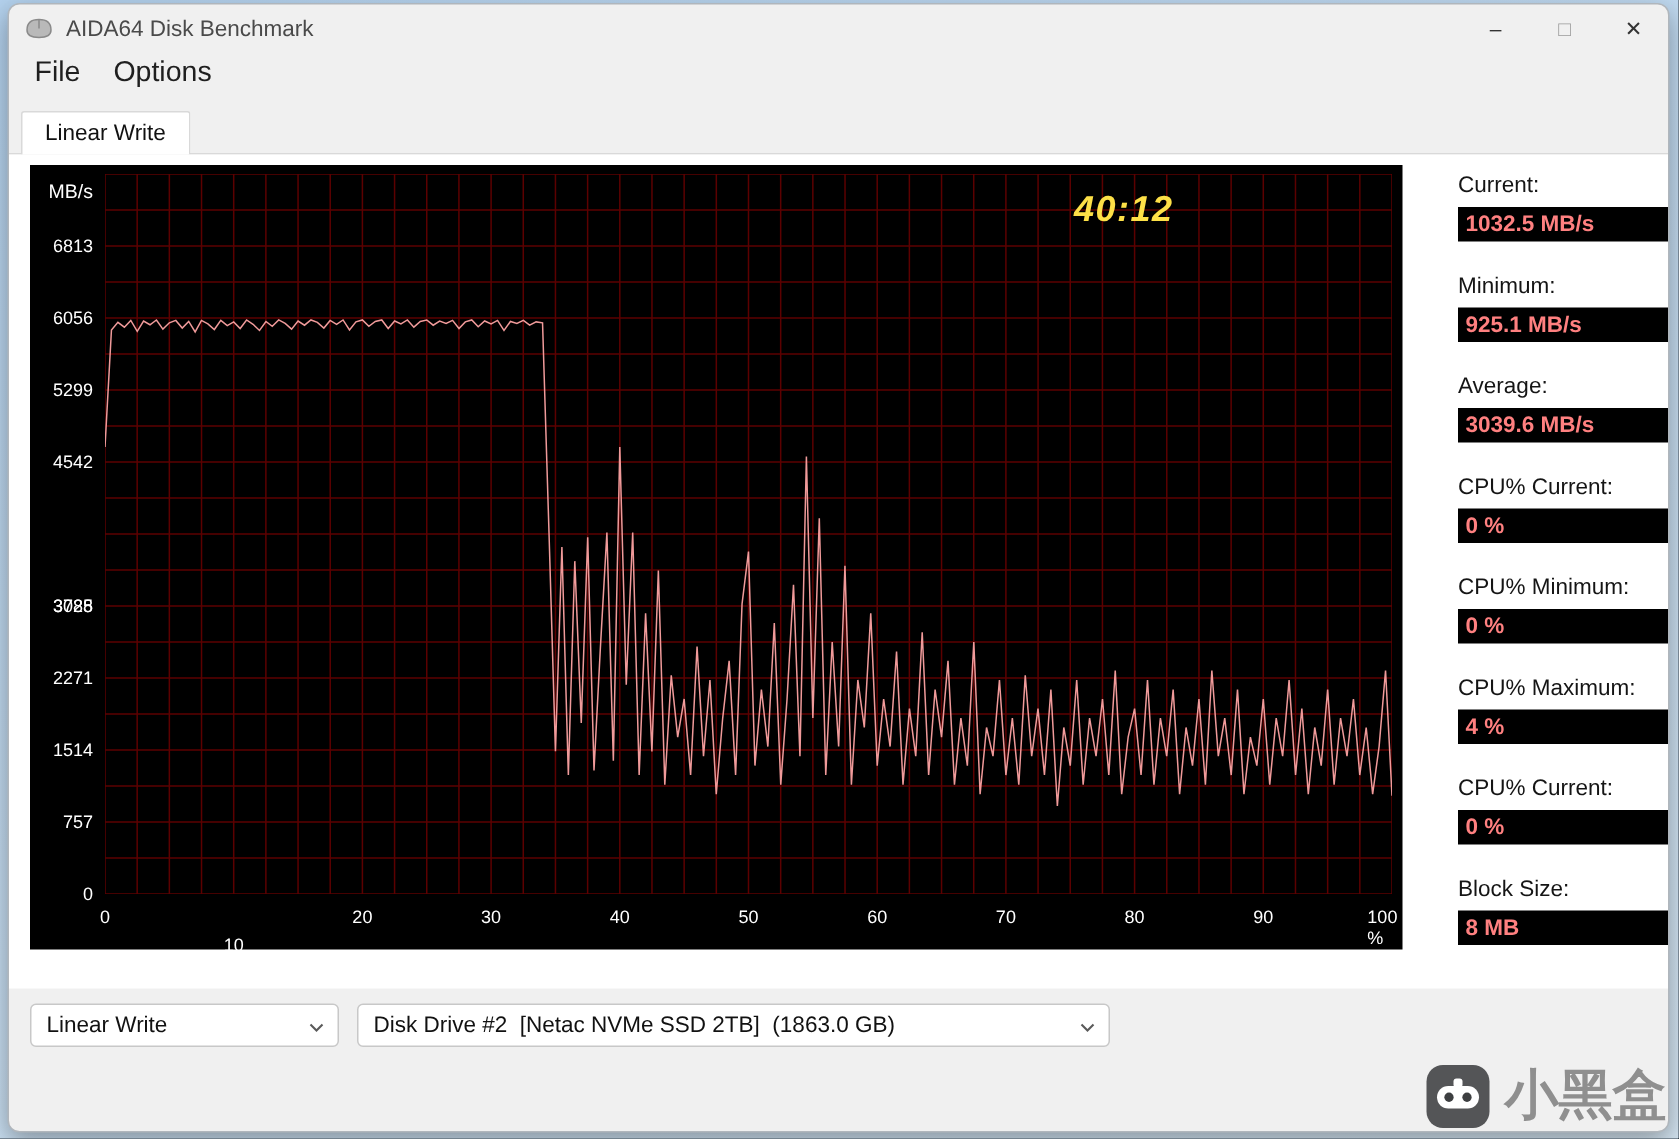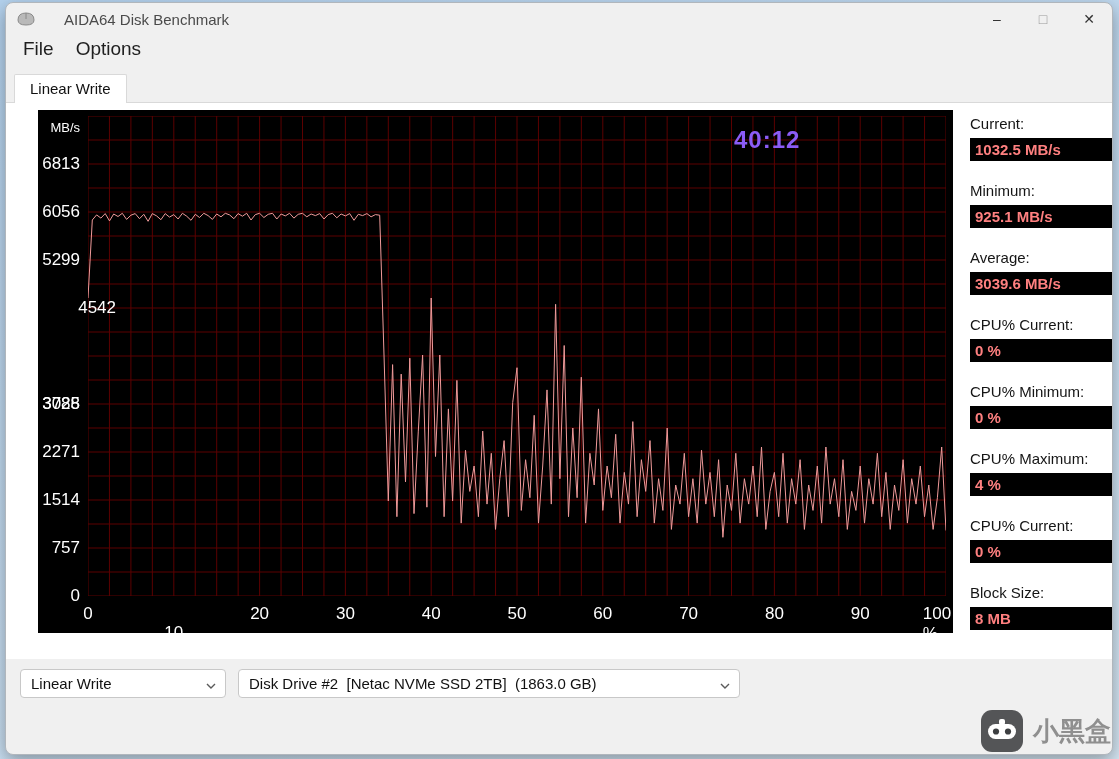--- a/index.html
+++ b/index.html
@@ -20,40 +20,40 @@
     border:1px solid #b0b6bc;
     border-radius:8px;
     box-shadow:0 6px 18px rgba(0,0,0,.35);
     display:flex; flex-direction:column;
     overflow:hidden;
   }
   
   .titlebar { height:32px; display:flex; align-items:center; flex:0 0 auto; }
   .title-left { display:flex; align-items:center; gap:8px; padding-left:10px; flex:1; }
   .app-icon { width:20px; height:16px; display:flex; align-items:center; }
-  .title-text { font-size:15px; color:#4a4a4a;margin-left:20px; }
+  .title-text { font-size:15px; color:#4a4a4a; }
   .win-controls { display:flex; height:32px; }
   .win-btn { width:46px; height:32px; display:flex; align-items:center; justify-content:center;
              font-size:14px; color:#333; }
   .win-btn.max { color:#9a9a9a; }
   
   .menubar { height:28px; display:flex; align-items:center; padding-left:6px; }
   .menu-item { font-size:19px; color:#1f1f1f; padding:3px 11px; }
   
   .tabstrip { margin-top:10px; height:30px; padding-left:8px; display:flex; align-items:flex-end;
               border-bottom:1px solid #d9d9d9; }
   .tab { background:#fff; border:1px solid #d9d9d9; border-bottom:none;
          padding:5px 15px 6px; font-size:15px; color:#111; position:relative; top:1px;
          border-radius:2px 2px 0 0; }
   
-  .content { background:#fff; display:flex; padding:7px 8px 8px 32px; flex:0 0 auto; }
+  .content { background:#fff; display:flex; padding:7px 8px 8px 14px; flex:0 0 auto;gap:20px; }
   .chart-black { width:915px; height:523px; background:#000; position:relative; flex:0 0 auto; }
   .plot { position:absolute; left:50px; top:6px; width:858px; height:480px; }
   .plot svg { width:858px; height:480px; display:block; }
-  .axis-label { position:absolute; color:#fff; font-size:17px; }
+  .axis-label { position:absolute; color:#fff; font-size:12px; }
   .ylab { left:0; width:42px; text-align:right; height:16px; line-height:16px; }
   .xlab { top:494px; transform:translateX(-50%); }
   .unit-lab { left:0; top:10px; width:42px; text-align:right; color:#fff; font-size:13px; position:absolute; }
   .timer { position:absolute; left:646px; top:10px; font-size:24px; font-weight:bold; letter-spacing:1px; }
   
   .stats { flex:1; padding:5px 4px 0 17px; }
   .stat { margin-bottom:21px; }
   .stat.gap { margin-top:14px; }
   .stat-label { font-size:15px; color:#151515; height:18px; }
   .stat-value { margin-top:5px; width:147px; height:23px; background:#000; color:#ff8080;
@@ -63,21 +63,21 @@
   .combo { height:29px; background:#fff; border:1px solid #c8c8c8; border-radius:4px;
            display:flex; align-items:center; font-size:15px; color:#111; padding:0 8px 0 10px; }
   .combo .combo-text { flex:1; white-space:pre; overflow:hidden; }
   .combo-1 { width:206px; }
   .combo-2 { width:502px; }
   .chev { width:12px; height:12px; margin-left:6px; flex:0 0 auto; }
   
   .watermark { position:absolute; right:8px; bottom:4px; display:flex; align-items:center; gap:7px;
                z-index:10; }
   .wm-icon { width:48px; height:48px; }
-  .wm-text { font-size:26px; font-weight:600; color:#8f8f8f; font-family:"Liberation Sans",sans-serif; }
+  .wm-text { font-size:36px; font-weight:600; color:#8f8f8f; font-family:"Liberation Sans",sans-serif; }
 </style>
 </head>
 <body>
 
 <div class="desktop">
   <div class="window">
 
     <div class="titlebar">
       <div class="title-left">
         <span class="app-icon">
@@ -166,29 +166,29 @@
               <line x1="0" y1="168" x2="858" y2="168" stroke="#5c0000" stroke-width="1"></line>
               <line x1="0" y1="144" x2="858" y2="144" stroke="#5c0000" stroke-width="1"></line>
               <line x1="0" y1="120" x2="858" y2="120" stroke="#5c0000" stroke-width="1"></line>
               <line x1="0" y1="96" x2="858" y2="96" stroke="#5c0000" stroke-width="1"></line>
               <line x1="0" y1="72" x2="858" y2="72" stroke="#5c0000" stroke-width="1"></line>
               <line x1="0" y1="48" x2="858" y2="48" stroke="#5c0000" stroke-width="1"></line>
               <line x1="0" y1="24" x2="858" y2="24" stroke="#5c0000" stroke-width="1"></line>
               <line x1="0" y1="0" x2="858" y2="0" stroke="#5c0000" stroke-width="1"></line>
               <polyline points="0.0,182.0 4.3,104.0 8.6,98.9 12.9,102.1 17.2,97.6 21.5,104.9 25.7,98.0 30.0,100.5 34.3,97.3 38.6,103.4 42.9,99.2 47.2,97.6 51.5,102.7 55.8,98.3 60.1,105.3 64.3,97.6 68.6,99.9 72.9,103.7 77.2,97.6 81.5,101.1 85.8,98.6 90.1,103.0 94.4,97.3 98.7,100.2 103.0,104.3 107.3,98.3 111.5,101.5 115.8,97.3 120.1,99.6 124.4,103.4 128.7,98.0 133.0,100.8 137.3,97.3 141.6,98.9 145.9,102.7 150.1,97.6 154.4,100.2 158.7,97.3 163.0,104.0 167.3,98.6 171.6,97.3 175.9,101.5 180.2,98.3 184.5,97.3 188.8,103.0 193.1,98.0 197.3,99.9 201.6,97.3 205.9,102.1 210.2,98.3 214.5,97.3 218.8,100.8 223.1,98.0 227.4,99.6 231.7,97.6 236.0,103.0 240.2,98.6 244.5,97.3 248.8,101.8 253.1,98.0 257.4,99.9 261.7,97.6 266.0,104.3 270.3,98.3 274.6,99.6 278.9,97.6 283.1,100.8 287.4,98.6 291.7,99.2 296.0,239.0 300.3,384.9 304.6,248.6 308.9,400.7 313.2,258.1 317.5,365.9 321.8,242.2 326.0,397.6 330.3,315.1 334.6,239.0 338.9,391.2 343.2,182.0 347.5,340.5 351.8,239.0 356.1,400.7 360.4,292.9 364.6,384.9 368.9,264.4 373.2,407.1 377.5,334.2 381.8,375.4 386.1,350.0 390.4,400.7 394.7,315.1 399.0,388.1 403.3,337.3 407.5,413.4 411.8,362.7 416.1,324.6 420.4,400.7 424.7,286.6 429.0,251.7 433.3,394.4 437.6,343.7 441.9,381.7 446.2,299.3 450.5,407.1 454.7,350.0 459.0,273.9 463.3,388.1 467.6,188.3 471.9,362.7 476.2,229.5 480.5,400.7 484.8,312.0 489.1,381.7 493.3,261.2 497.6,407.1 501.9,337.3 506.2,369.0 510.5,292.9 514.8,394.4 519.1,350.0 523.4,381.7 527.7,318.3 532.0,407.1 536.3,356.4 540.5,388.1 544.8,305.6 549.1,400.7 553.4,343.7 557.7,375.4 562.0,324.6 566.3,407.1 570.6,362.7 574.9,394.4 579.2,312.0 583.4,413.4 587.7,369.0 592.0,388.1 596.3,337.3 600.6,400.7 604.9,362.7 609.2,407.1 613.5,334.2 617.8,388.1 622.0,356.4 626.3,400.7 630.6,343.7 634.9,421.3 639.2,369.0 643.5,394.4 647.8,337.3 652.1,407.1 656.4,362.7 660.7,388.1 665.0,350.0 669.2,400.7 673.5,331.0 677.8,413.4 682.1,375.4 686.4,356.4 690.7,400.7 695.0,337.3 699.3,407.1 703.6,362.7 707.8,388.1 712.1,343.7 716.4,413.4 720.7,369.0 725.0,394.4 729.3,350.0 733.6,407.1 737.9,331.0 742.2,388.1 746.5,362.7 750.8,400.7 755.0,343.7 759.3,413.4 763.6,375.4 767.9,394.4 772.2,350.0 776.5,407.1 780.8,362.7 785.1,388.1 789.4,337.3 793.7,400.7 797.9,356.4 802.2,413.4 806.5,369.0 810.8,394.4 815.1,343.7 819.4,407.1 823.7,362.7 828.0,388.1 832.3,350.0 836.5,400.7 840.8,369.0 845.1,413.4 849.4,381.7 853.7,331.0 858.0,414.5" fill="none" stroke="#f09a9a" stroke-width="1"></polyline>
             </svg>
-          <div class="timer" id="timer" style="color: #8b5cf6;">40:12</div>
+          <div class="timer" id="timer" style="color: #fde047; font-style: italic;">40:12</div>
         </div>
       <div class="axis-label ylab" style="top: 478px;">0</div>
           <div class="axis-label ylab" style="top: 430px;">757</div>
           <div class="axis-label ylab" style="top: 382px;">1514</div>
           <div class="axis-label ylab" style="top: 334px;">2271</div>
           <div class="axis-label ylab" style="top: 286px;">3028</div>
           <div class="axis-label ylab" style="top: 238px; margin-top: 48px;">3785</div>
-          <div class="axis-label ylab" style="top: 190px; margin-left: 36px;">4542</div>
+          <div class="axis-label ylab" style="top: 190px;">4542</div>
           <div class="axis-label ylab" style="top: 142px;">5299</div>
           <div class="axis-label ylab" style="top: 94px;">6056</div>
           <div class="axis-label ylab" style="top: 46px;">6813</div>
           <div class="axis-label xlab" style="left: 50px;">0</div>
           <div class="axis-label xlab" style="left: 135.8px; margin-top: 19px;">10</div>
           <div class="axis-label xlab" style="left: 221.6px;">20</div>
           <div class="axis-label xlab" style="left: 307.4px;">30</div>
           <div class="axis-label xlab" style="left: 393.2px;">40</div>
           <div class="axis-label xlab" style="left: 479px;">50</div>
           <div class="axis-label xlab" style="left: 564.8px;">60</div>

